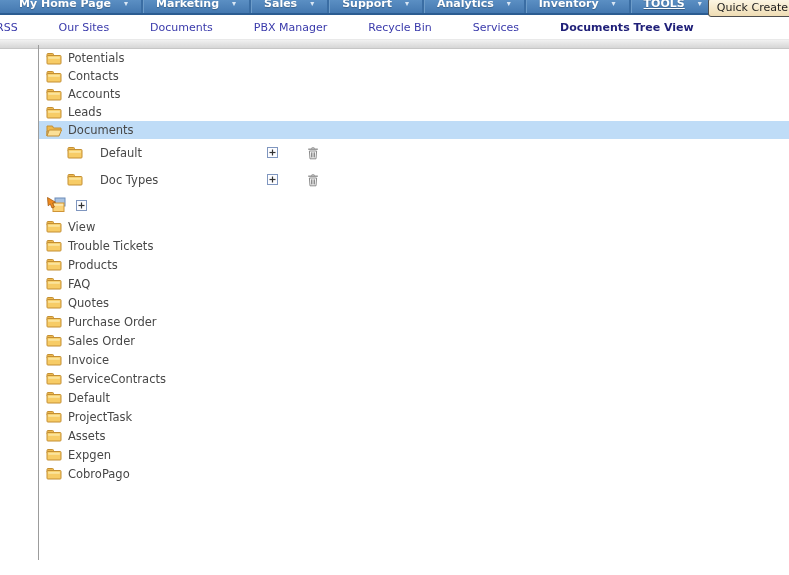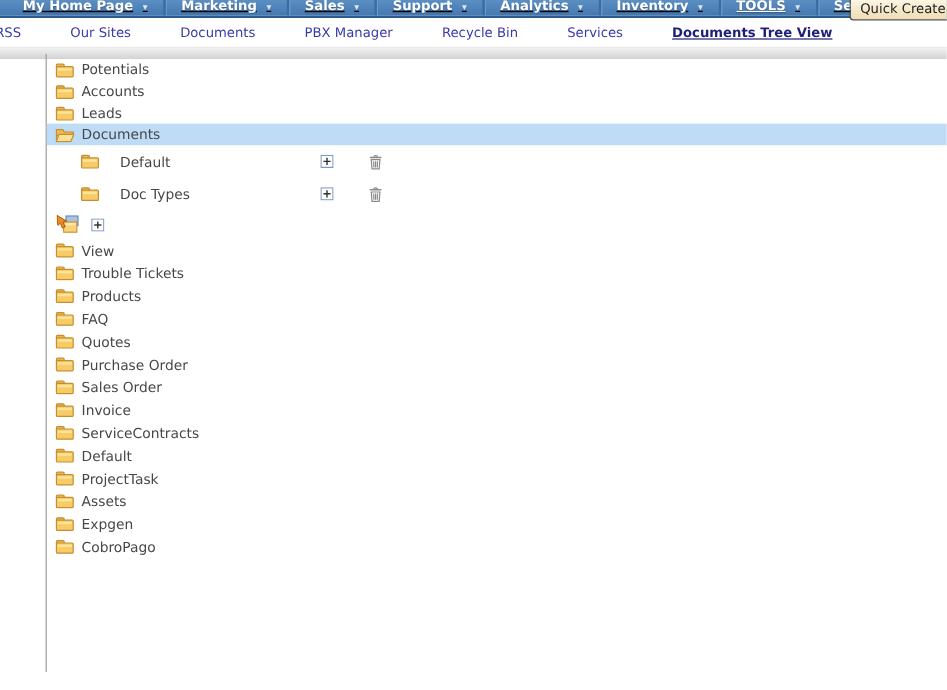--- a/index.html
+++ b/index.html
@@ -4,36 +4,36 @@
 <style>
   html,body{margin:0;padding:0;}
   body{width:789px;height:575px;overflow:hidden;background:#fff;
        font-family:"DejaVu Sans","Liberation Sans",sans-serif;position:relative;}
   .page{position:relative;width:789px;height:575px;overflow:hidden;}
 
   
   .menubar{position:relative;height:13px;background:linear-gradient(#5b8fc3,#4478b0);
            border-bottom:2px solid #2b5c91;overflow:visible;white-space:nowrap;}
   .menu{display:flex;height:13px;overflow:hidden;padding-left:6px;}
-  .menu-item{display:flex;align-items:flex-end;gap:8px;padding:0 13px;cursor:pointer;
-             border-right:2px solid #3a6da3;box-shadow:1px 0 0 #6d9cc9;text-decoration:underline;}
+  .menu-item{display:flex;align-items:flex-start;gap:13px;padding:0 13px;cursor:pointer;
+             border-right:2px solid #3a6da3;box-shadow:1px 0 0 #6d9cc9;}
   .menu-item .lbl{color:#fff;font-size:11px;font-weight:bold;line-height:16px;margin-top:-4px;
                   text-shadow:0 1px 1px rgba(0,0,0,.25);}
   .menu-item.active .lbl{text-decoration:underline;}
   .menu-item .caret{color:#d9e6f4;font-size:8px;line-height:14px;margin-top:-3px;}
   .quick-create{position:absolute;top:-2px;right:-10px;height:19px;padding:0 10px 0 8px;
                 background:linear-gradient(#fdf7e6,#efddb4);border:1px solid #4e4e4e;border-radius:3px;
                 font-family:inherit;font-size:11px;color:#1c1c1c;line-height:17px;cursor:pointer;}
 
   
   .navrow{height:24px;display:flex;align-items:center;column-gap:41px;background:#fff;
           padding-left:0;white-space:nowrap;}
   .nav-link{font-size:11px;color:#3a3aab;text-decoration:none;cursor:pointer;}
   .nav-link:first-child{margin-left:-4px;}
-  .nav-link.active{font-weight:bold;color:#1f1f78;cursor:default;text-decoration:underline;}
+  .nav-link.active{font-weight:bold;color:#1f1f78;cursor:default;}
 
   
   .graybar{height:8px;background:linear-gradient(#f1f1f1,#d6d6d6);
            border-top:1px solid #e9e9e9;border-bottom:1px solid #c6c6c6;}
 
   
   .tree{position:absolute;left:38px;top:45px;width:751px;height:515px;
         border-left:1px solid #9c9c9c;padding-top:4px;box-sizing:border-box;}
   .row{display:flex;align-items:center;gap:6px;padding-left:7px;font-size:11.5px;color:#474747;
        cursor:pointer;}
@@ -115,20 +115,30 @@
       <span class="label">Potentials</span>
     </div>
     <div class="row row-top">
       <span class="icon">
   <svg width="16" height="13" viewBox="0 0 16 13">
     <rect x="1" y="1.5" width="6.5" height="4" rx="1" fill="#edb94f" stroke="#c48f33"></rect>
     <rect x="1" y="3.5" width="14" height="8.5" rx="0.8" fill="#f7cc66" stroke="#c48f33"></rect>
     <rect x="2.2" y="4.8" width="11.6" height="2" fill="#fbe49c"></rect>
   </svg>
 </span>
+      <span class="label">Contacts</span>
+    </div>
+    <div class="row row-top">
+      <span class="icon">
+  <svg width="16" height="13" viewBox="0 0 16 13">
+    <rect x="1" y="1.5" width="6.5" height="4" rx="1" fill="#edb94f" stroke="#c48f33"></rect>
+    <rect x="1" y="3.5" width="14" height="8.5" rx="0.8" fill="#f7cc66" stroke="#c48f33"></rect>
+    <rect x="2.2" y="4.8" width="11.6" height="2" fill="#fbe49c"></rect>
+  </svg>
+</span>
       <span class="label">Accounts</span>
     </div>
     <div class="row row-top">
       <span class="icon">
   <svg width="16" height="13" viewBox="0 0 16 13">
     <rect x="1" y="1.5" width="6.5" height="4" rx="1" fill="#edb94f" stroke="#c48f33"></rect>
     <rect x="1" y="3.5" width="14" height="8.5" rx="0.8" fill="#f7cc66" stroke="#c48f33"></rect>
     <rect x="2.2" y="4.8" width="11.6" height="2" fill="#fbe49c"></rect>
   </svg>
 </span>

